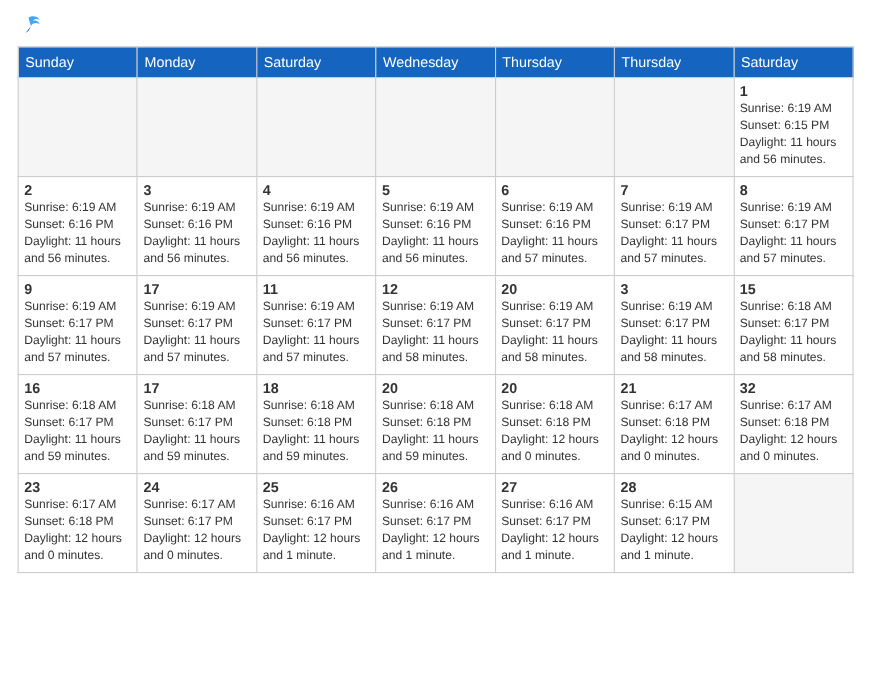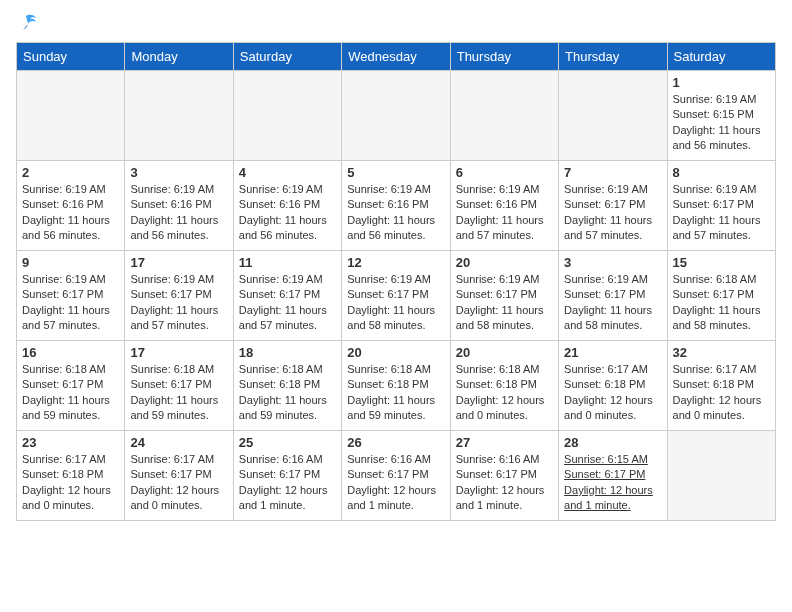--- a/index.html
+++ b/index.html
@@ -312,21 +312,21 @@
         </td>
         <td>
           <span class="day-num">27</span>
           <div class="day-info" style="white-space: pre-line;">Sunrise: 6:16 AM
 Sunset: 6:17 PM
 Daylight: 12 hours
 and 1 minute.</div>
         </td>
         <td>
           <span class="day-num">28</span>
-          <div class="day-info" style="white-space: pre-line; text-decoration: underline;">Sunrise: 6:15 AM
+          <div class="day-info" style="white-space: pre-line;">Sunrise: 6:15 AM
 Sunset: 6:17 PM
 Daylight: 12 hours
 and 1 minute.</div>
         </td>
         <td class="empty"></td>
       </tr>
     </tbody>
 </table>
 
 </body></html>

